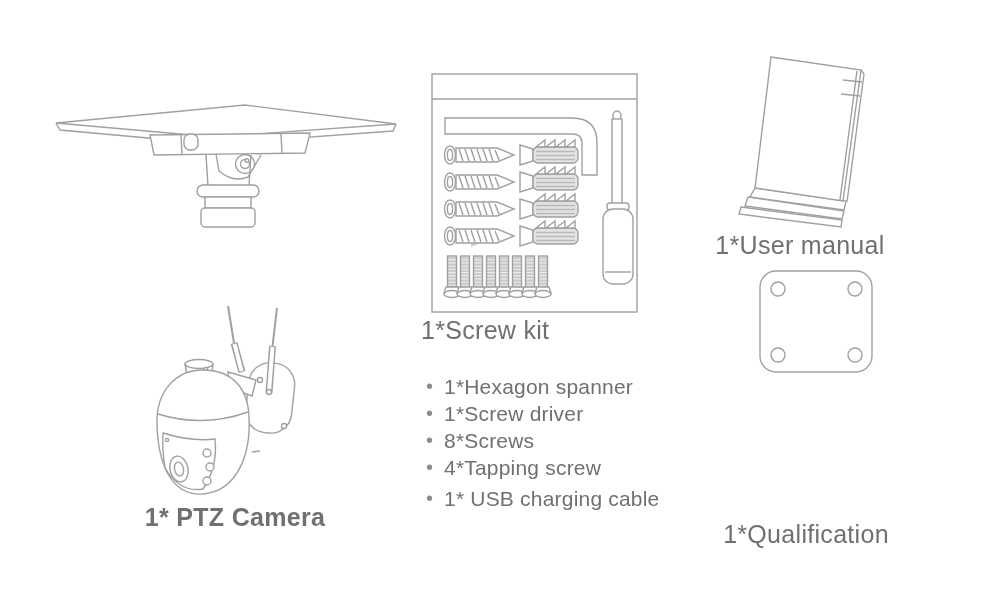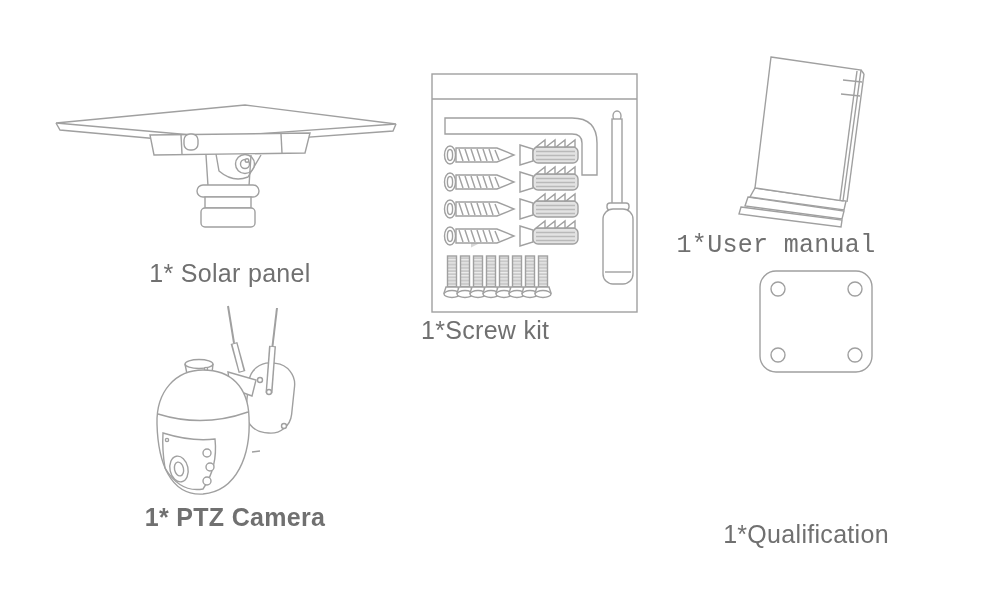--- a/index.html
+++ b/index.html
@@ -42,21 +42,20 @@
         <circle cx="245" cy="164" r="9.5"></circle>
         <circle cx="245" cy="164" r="4.5"></circle>
         <circle cx="247" cy="160.5" r="1.8"></circle>
         <path class="nofill" d="M206,155 L208,186 M251,155 L249,186"></path>
         <rect x="197" y="185" width="62" height="12" rx="6"></rect>
         <rect x="205" y="197" width="46" height="11"></rect>
         <rect x="201" y="208" width="54" height="19" rx="4"></rect>
       </g>
     </svg>
   </div>
-  <div class="lbl center" style="left:60px; top:259px; width:340px;">1* Solar panel</div>
 
   <div class="fig" style="left:130px; top:300px; width:240px; height:250px;">
     <svg width="240" height="250" viewBox="130 300 240 250">
       <g class="art">
         <g transform="rotate(6 270 400)">
           <rect x="247" y="363" width="46" height="70" rx="21"></rect>
         </g>
         <circle cx="260" cy="380" r="2.5"></circle>
         <circle cx="284" cy="426" r="2.5"></circle>
         <path d="M228,372 L256,380 L252,396 L230,388 Z"></path>
@@ -154,37 +153,44 @@
         <use href="#sscrew" x="478" y="256"></use>
           <use href="#sscrew" x="491" y="256"></use>
         <use href="#sscrew" x="504" y="256"></use>
           <use href="#sscrew" x="517" y="256"></use>
         <use href="#sscrew" x="530" y="256"></use>
           <use href="#sscrew" x="543" y="256"></use>
       </g>
     </svg>
   </div>
   <div class="kit-title">1*Screw kit</div>
+  <ul class="kit-list">
+    <li>1*Hexagon spanner</li>
+    <li>1*Screw driver</li>
+    <li>8*Screws</li>
+    <li>4*Tapping screw</li>
+    <li>1* USB charging cable</li>
+  </ul>
 
   <div class="fig" style="left:710px; top:45px; width:200px; height:195px;">
     <svg width="200" height="195" viewBox="710 45 200 195">
       <g class="art">
         <polygon points="741,207 842,220 841,227 739,214"></polygon>
         <polygon points="748,197 844,211 842,219 745,206"></polygon>
         <polygon points="755,188 846,201 844,210 750,197"></polygon>
         <polygon points="771,57 861,70 843,201 755,188"></polygon>
         <line x1="857" y1="71" x2="840" y2="200"></line>
         <line x1="861" y1="70" x2="864" y2="74"></line>
         <line x1="864" y1="74" x2="847" y2="202"></line>
         <line x1="843" y1="80" x2="862" y2="82"></line>
         <line x1="841" y1="94" x2="860" y2="96"></line>
       </g>
     </svg>
   </div>
-  <div class="lbl center" style="left:676px; top:231px; width:200px;font-family:Liberation Mono, monospace;">1*User manual</div>
+  <div class="lbl center" style="left:700px; top:231px; width:200px;">1*User manual</div>
 
   <div class="fig" style="left:750px; top:265px; width:140px; height:112px;">
     <svg width="140" height="112" viewBox="750 265 140 112">
       <g class="art">
         <rect x="760" y="271" width="112" height="101" rx="16"></rect>
         <circle cx="778" cy="289" r="7"></circle>
         <circle cx="855" cy="289" r="7"></circle>
         <circle cx="778" cy="355" r="7"></circle>
         <circle cx="855" cy="355" r="7"></circle>
       </g>

